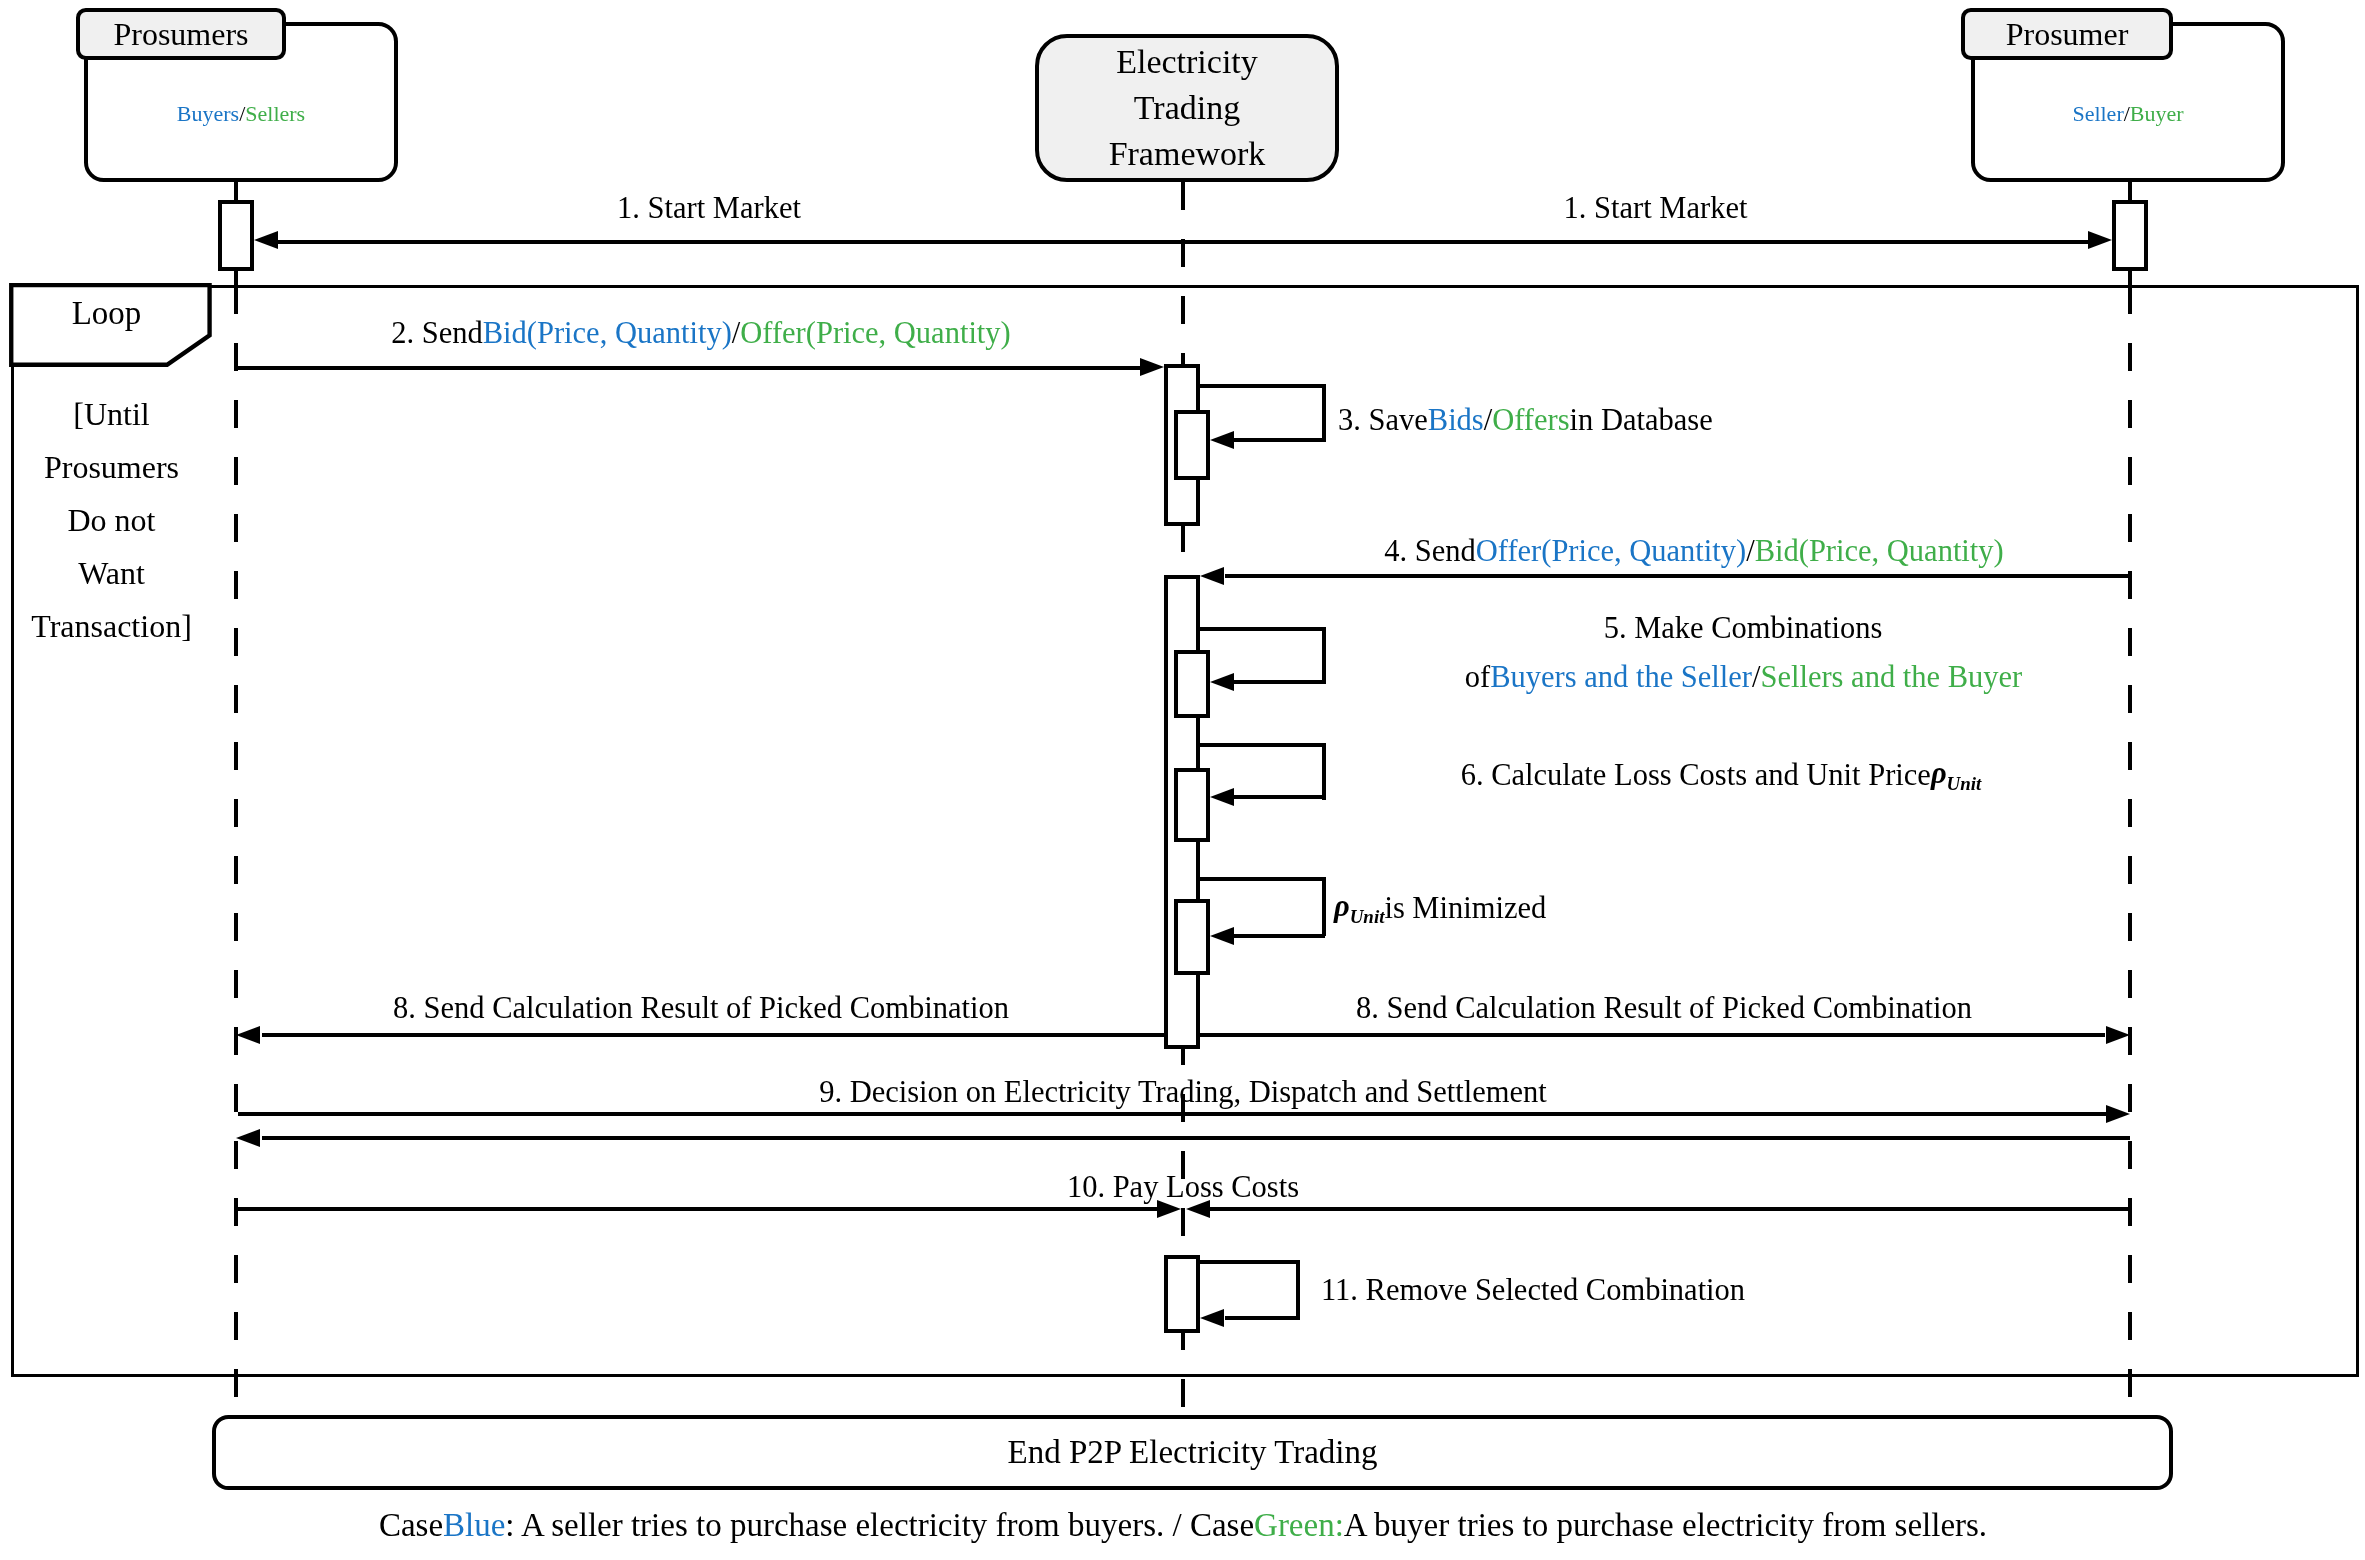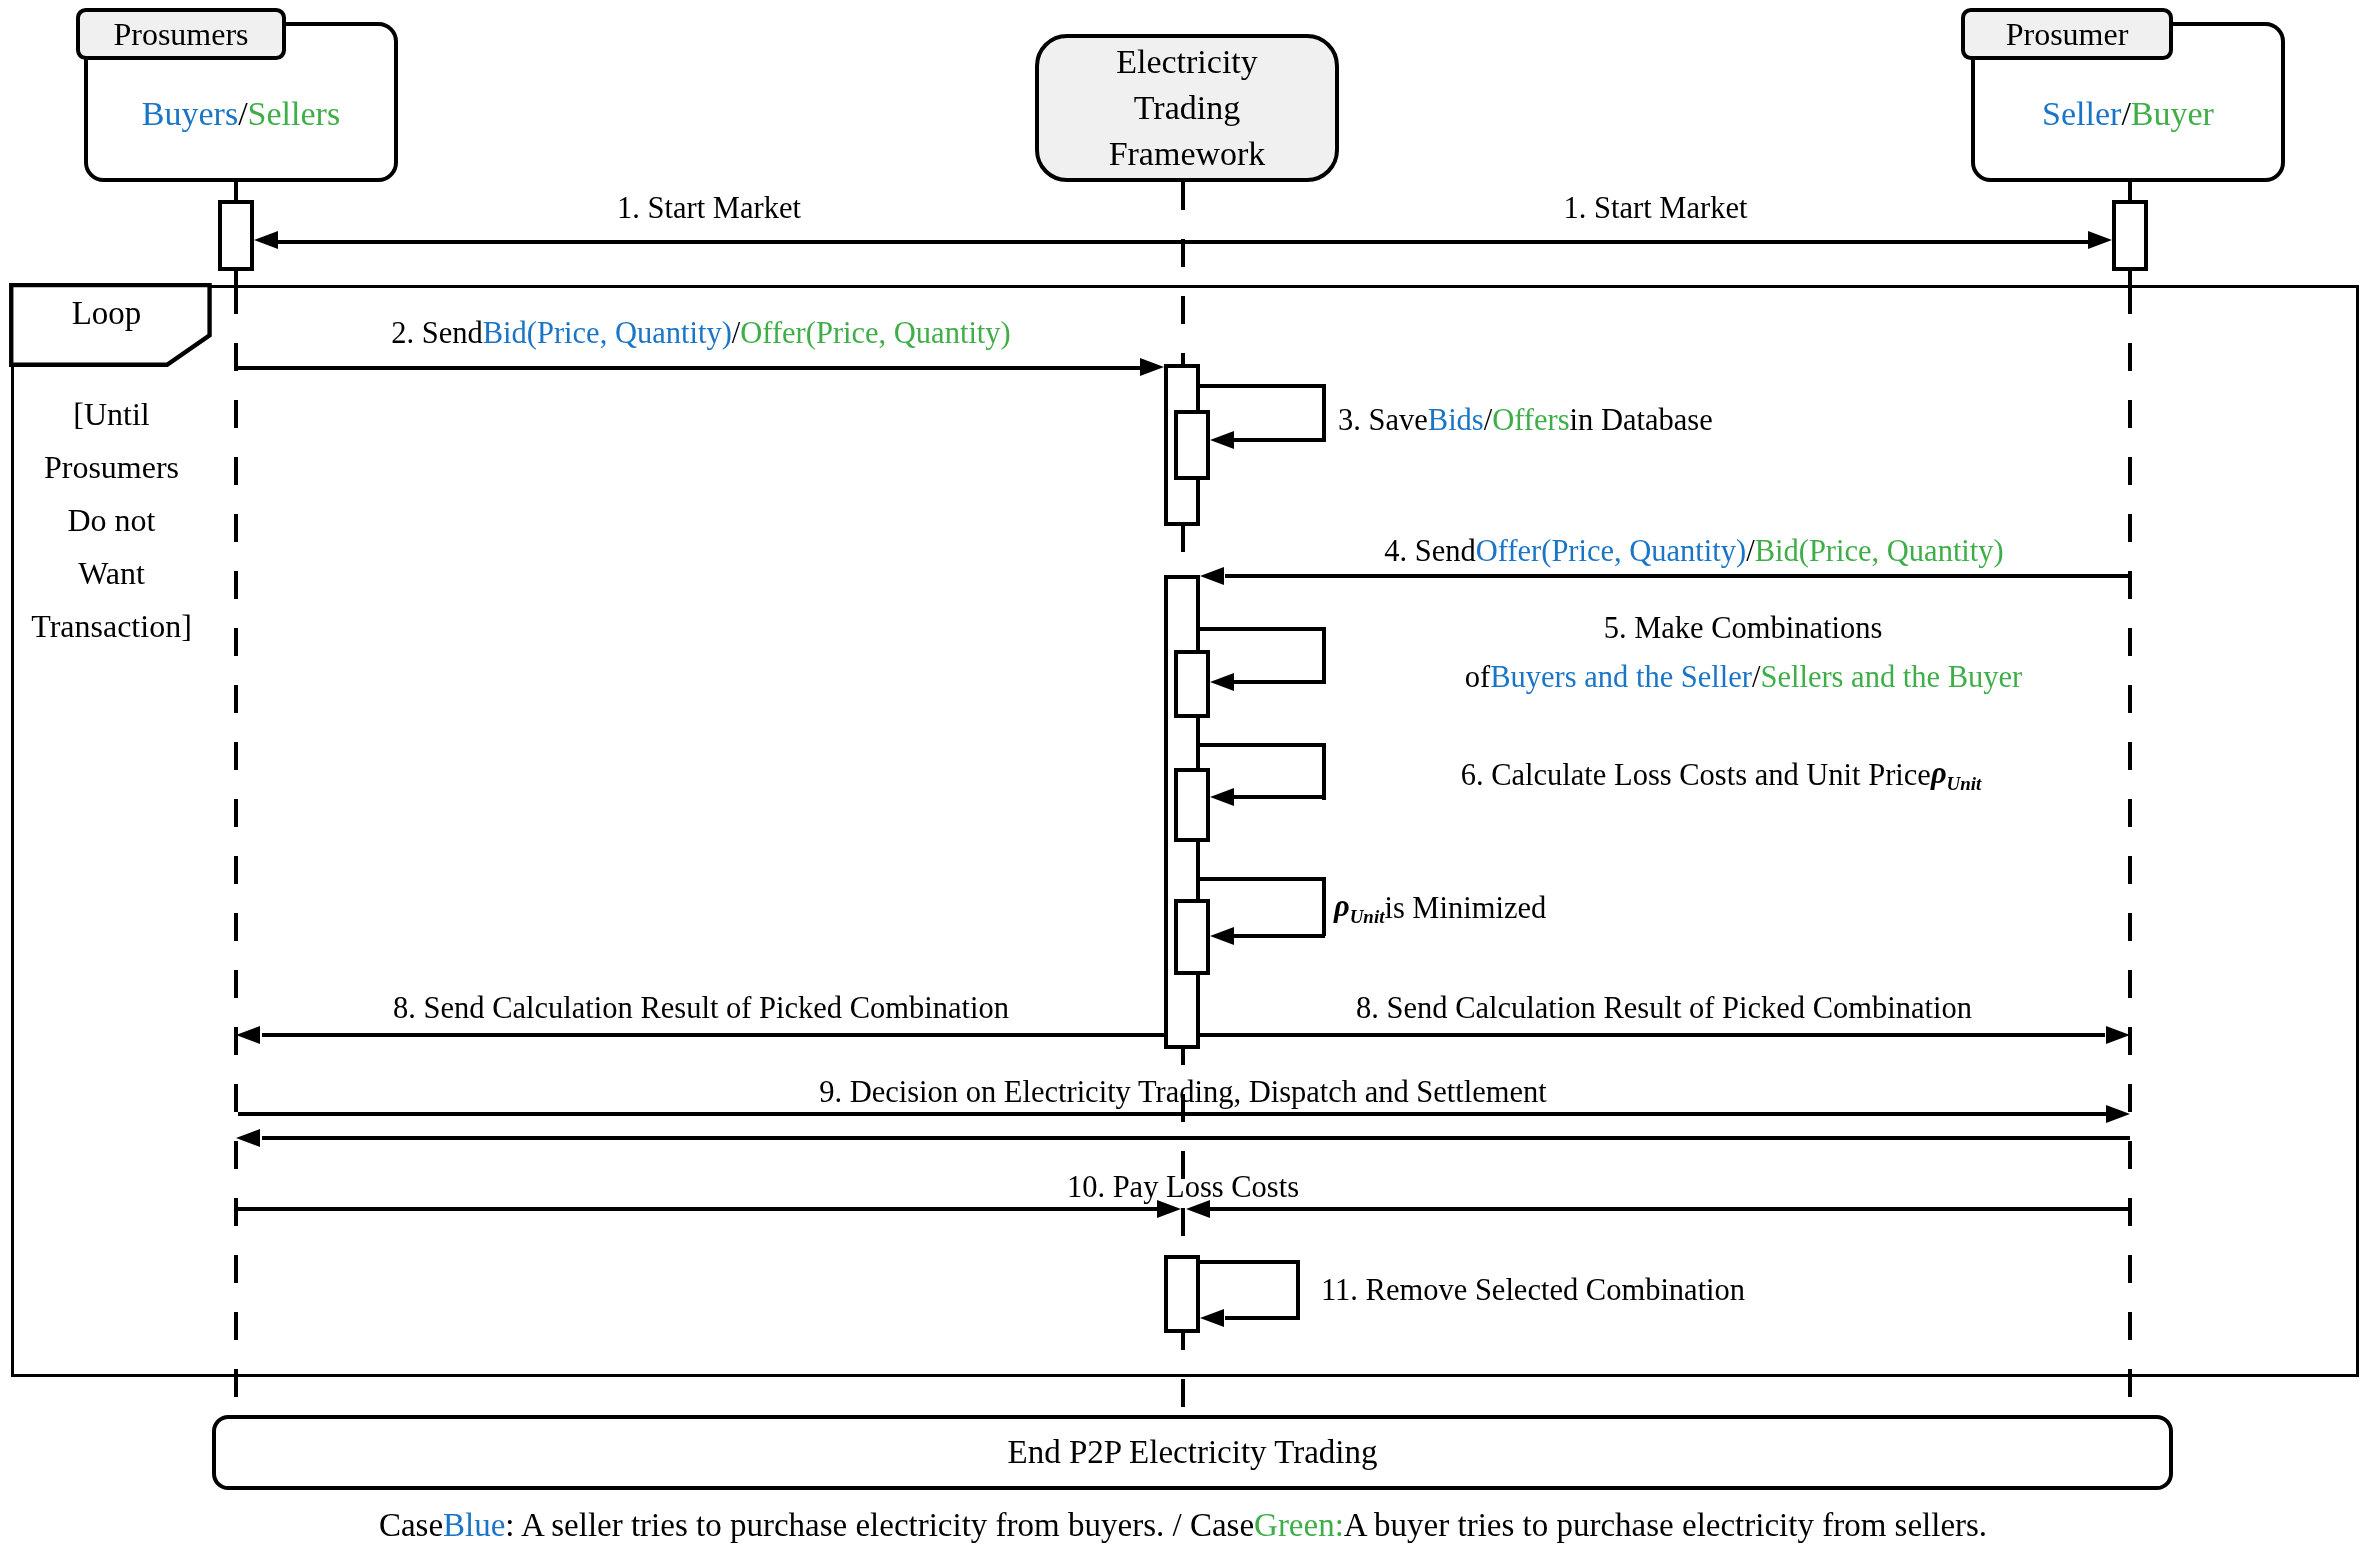--- a/index.html
+++ b/index.html
@@ -14,21 +14,21 @@
     font-family:"Liberation Serif","DejaVu Serif",serif;color:var(--ink);
   }
   .abs{position:absolute;}
   
   .actor-body{border:4.4px solid var(--ink);border-radius:19.6px;background:#ffffff;box-sizing:border-box;}
   .actor-tab{border:4.4px solid var(--ink);border-radius:9.8px;background:var(--gray);box-sizing:border-box;
     display:flex;align-items:center;justify-content:center;font-size:32px;z-index:7;}
   .framework-box{border:4.4px solid var(--ink);border-radius:32px;background:var(--gray);box-sizing:border-box;
     display:flex;flex-direction:column;align-items:center;justify-content:center;
     font-size:34px;line-height:46px;text-align:center;z-index:7;}
-  .actor-label{display:flex;align-items:center;justify-content:center;font-size:34px;z-index:8;}
+  .actor-label{display:flex;align-items:center;justify-content:center;font-size:22px;z-index:8;}
   
   .solid-v{background:var(--ink);width:4.4px;}
   .dash-v{width:4.4px;background:repeating-linear-gradient(180deg,var(--ink) 0 28px,transparent 28px 57px);}
   .act-bar{border:4.4px solid var(--ink);background:#ffffff;box-sizing:border-box;width:36px;z-index:3;}
   
   .loop-frame{border:3.8px solid var(--ink);box-sizing:border-box;z-index:1;}
   .loop-title{display:flex;align-items:center;justify-content:center;font-size:33px;z-index:5;}
   .loop-guard{font-size:32px;line-height:53px;text-align:center;z-index:4;}
   
   .line-h{background:var(--ink);height:4.4px;z-index:4;}

